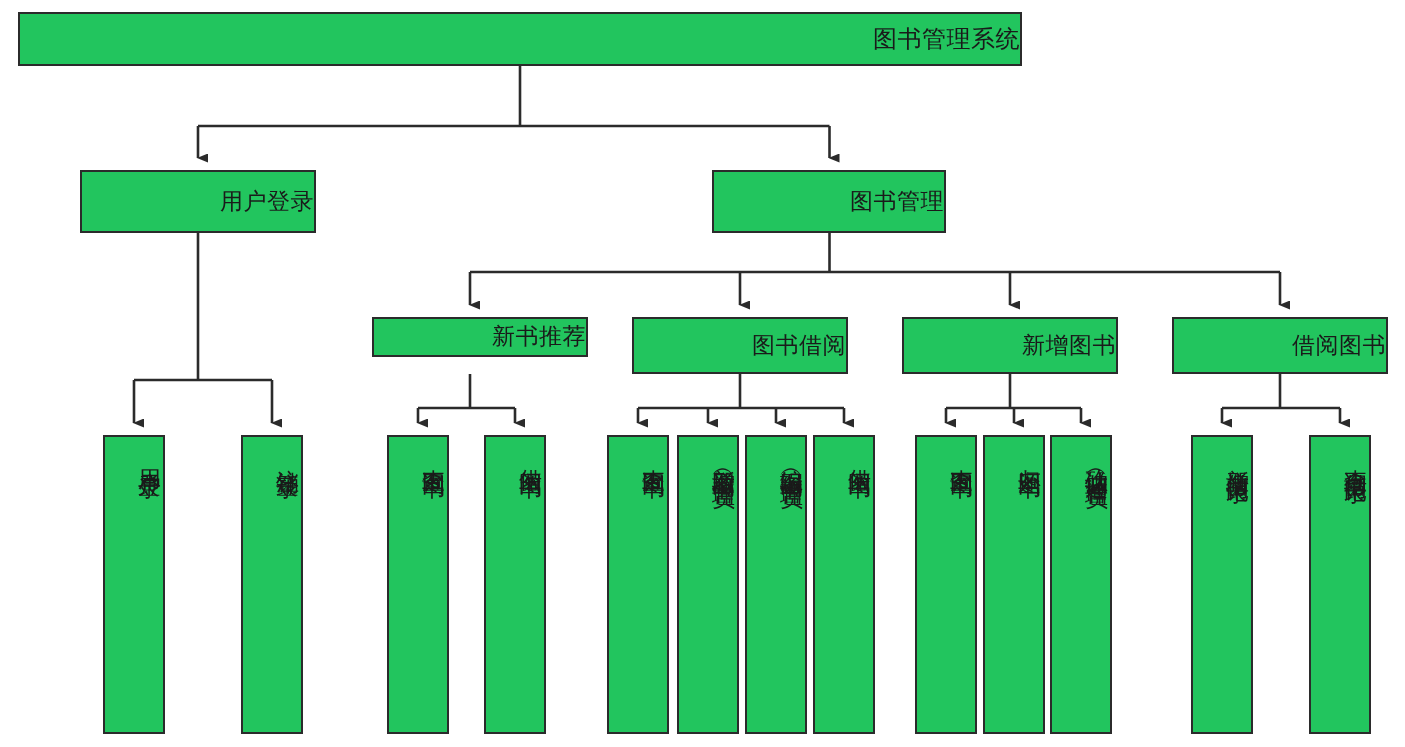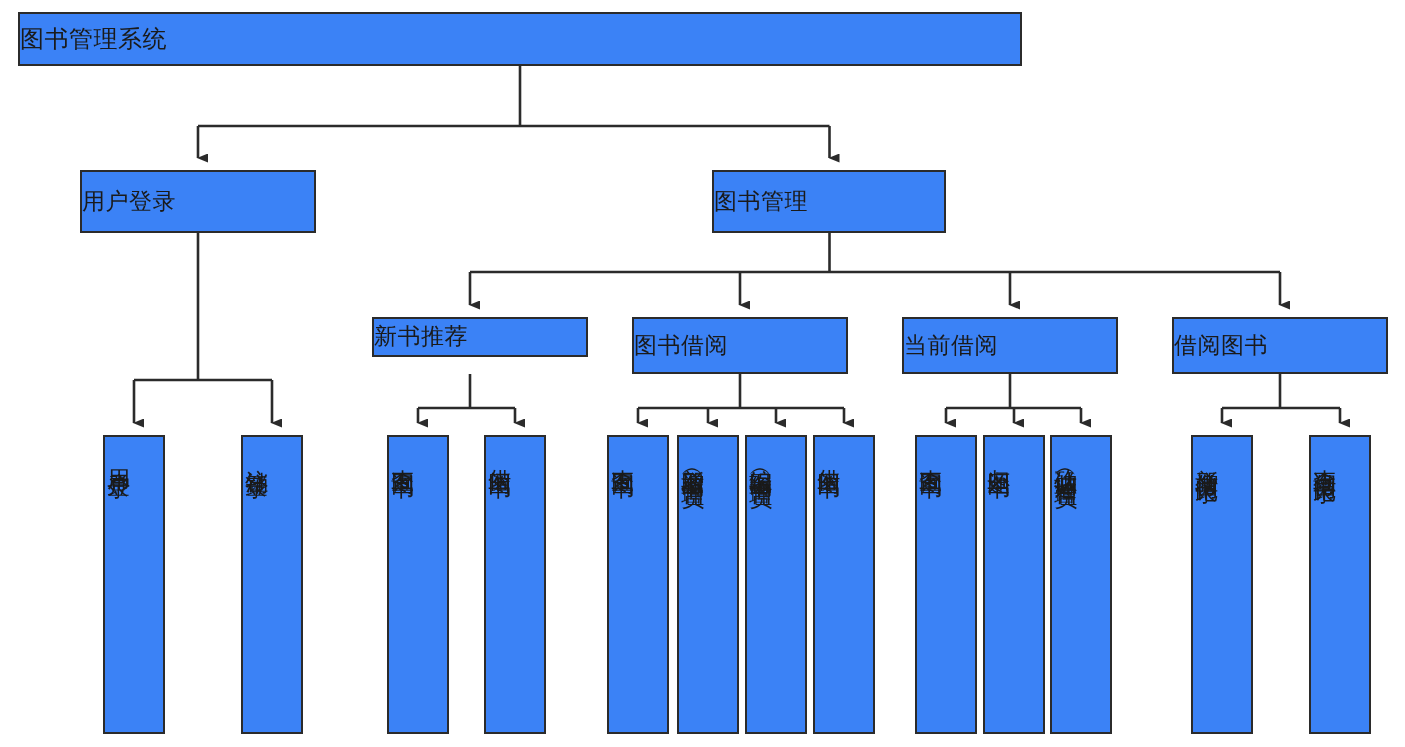--- a/index.html
+++ b/index.html
@@ -23,25 +23,25 @@
     position: absolute;
     left: 0;
     top: 0;
     width: 1405px;
     height: 747px;
     pointer-events: none;
   }
   .node {
     position: absolute;
     box-sizing: border-box;
-    background: #3b82f6;
+    background: #22c55e;
     border: 2.4px solid #2b2b2b;
     display: flex;
     align-items: center;
-    justify-content: flex-start;
+    justify-content: flex-end;
     overflow: hidden;
   }
   .node .node-label {
     display: block;
     text-align: center;
     color: #1a1a1a;
     letter-spacing: 0.5px;
     line-height: 1.12;
   }
   
@@ -132,21 +132,21 @@
       <div class="node horiz" style="left: 712px; top: 170px; width: 234px; height: 63px;">
         <span class="node-label">图书管理</span>
       </div>
       <div class="node horiz" style="left: 372px; top: 317px; width: 216px; height: 40px;">
         <span class="node-label">新书推荐</span>
       </div>
       <div class="node horiz" style="left: 632px; top: 317px; width: 216px; height: 57px;">
         <span class="node-label">图书借阅</span>
       </div>
       <div class="node horiz" style="left: 902px; top: 317px; width: 216px; height: 57px;">
-        <span class="node-label">当前借阅</span>
+        <span class="node-label">新增图书</span>
       </div>
       <div class="node horiz" style="left: 1172px; top: 317px; width: 216px; height: 57px;">
         <span class="node-label">借阅图书</span>
       </div>
       <div class="node vert" style="left: 103px; top: 435px; width: 62px; height: 299px;">
         <span class="node-label">用户登录</span>
       </div>
       <div class="node vert" style="left: 241px; top: 435px; width: 62px; height: 299px;">
         <span class="node-label">注销登录</span>
       </div>

